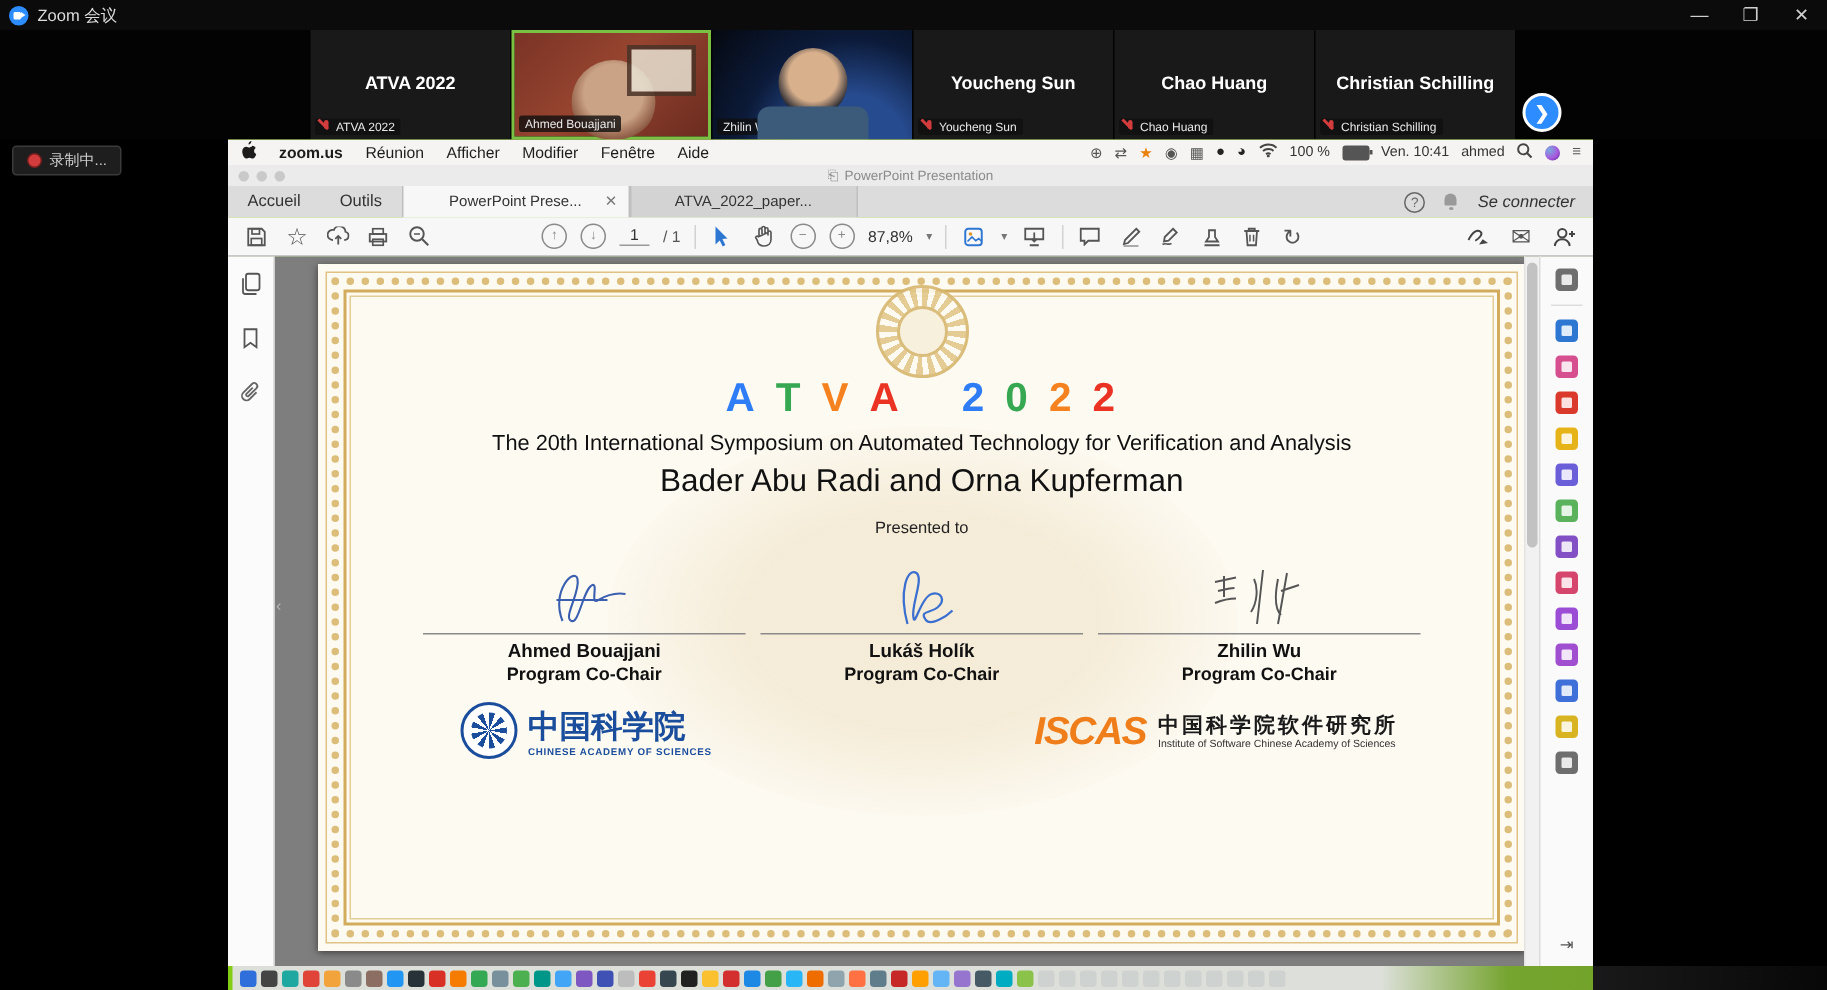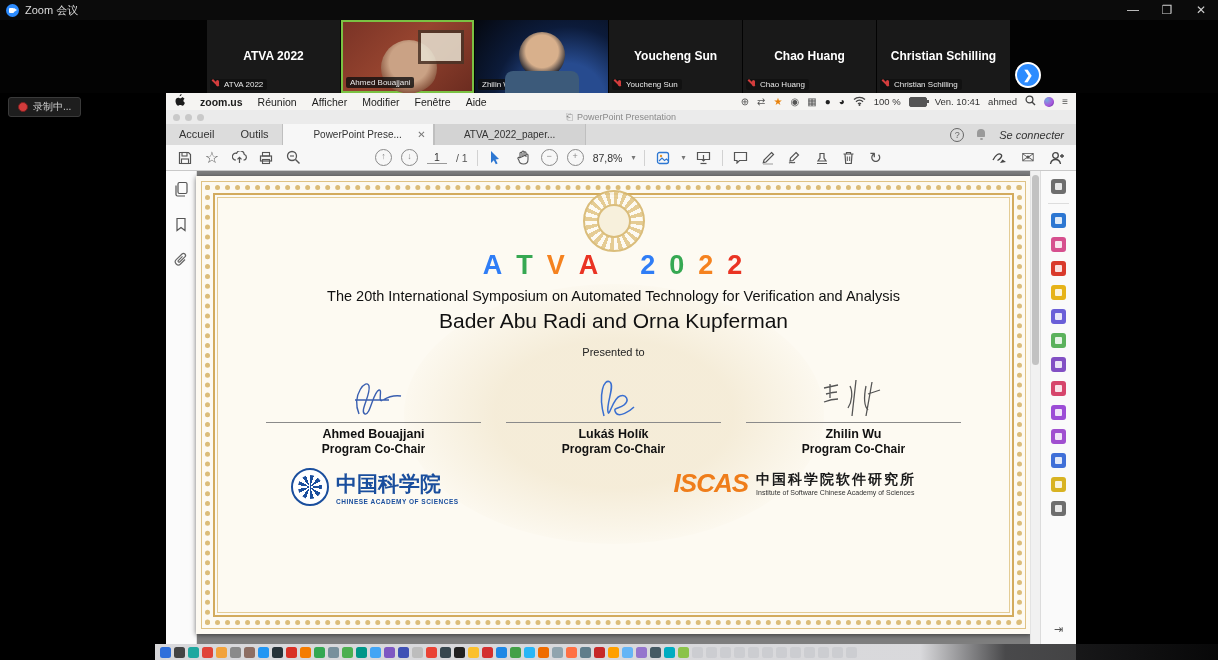--- a/index.html
+++ b/index.html
@@ -31,21 +31,21 @@
   .vid-zhilin::before{content:"";position:absolute;left:44px;top:12px;width:46px;height:46px;border-radius:50%;
     background:radial-gradient(circle at 50% 42%,#d8b08c 0 46%,#2b2b33 72%,transparent 74%);}
   .vid-zhilin::after{content:"";position:absolute;left:30px;bottom:0;width:74px;height:22px;background:#3c5a7a;border-radius:8px 8px 0 0;}
   #next-btn{position:absolute;left:1015px;top:42px;width:22px;height:22px;border-radius:50%;background:#2d8cff;
     border:2px solid #fff;color:#fff;font-size:12px;line-height:22px;text-align:center;font-weight:bold;cursor:pointer;}
   
   #rec-badge{position:absolute;left:8px;top:97px;background:#1e1e1e;border:1px solid #3a3a3a;border-radius:3px;
     color:#cfcfcf;font-size:10px;padding:2px 9px;display:flex;align-items:center;gap:5px;}
   #rec-badge .dot{width:8px;height:8px;border-radius:50%;background:#d23c3c;border:1.5px solid #7c1f1f;}
   
-  #share{position:absolute;left:166px;top:93px;width:910px;height:567px;background:#404040;overflow:hidden;}
+  #share{position:absolute;left:152px;top:93px;width:910px;height:567px;background:#84cc16;overflow:hidden;}
   
   #menubar{position:absolute;top:0;left:0;right:0;height:17px;background:#f5f4f2;display:flex;align-items:center;
     font-size:10.5px;color:#1c1c1c;padding:0 8px;box-sizing:border-box;gap:0;}
   #menubar .mi{margin-right:15px;}
   #menubar .bold{font-weight:bold;}
   #mac-status{margin-left:auto;display:flex;align-items:center;gap:8px;font-size:9.5px;color:#333;}
   #mac-status .gi{color:#555;font-size:10px;}
   .batt{width:16px;height:8px;border:1px solid #555;border-radius:2px;position:relative;background:#555;}
   .batt::after{content:"";position:absolute;right:-3px;top:2px;width:2px;height:3px;background:#555;}
   .siri{width:10px;height:10px;border-radius:50%;background:radial-gradient(circle at 30% 30%,#7ad,#a5d 60%,#327);}
@@ -88,21 +88,21 @@
     display:flex;flex-direction:column;align-items:center;padding-top:8px;gap:9px;}
   #scrollbar{position:absolute;right:35px;top:0;bottom:0;width:10px;background:#f1f1f1;border-left:1px solid #e3e3e3;}
   #scroll-thumb{position:absolute;left:1px;top:4px;width:7px;height:190px;background:#c2c2c2;border-radius:4px;}
   .rail-ic{width:15px;height:15px;border-radius:3px;background:currentColor;position:relative;cursor:pointer;}
   .rail-ic::after{content:"";position:absolute;left:4px;top:4px;right:4px;bottom:4px;background:rgba(255,255,255,.85);border-radius:1px;}
   .rail-sep{width:21px;height:1px;background:#ddd;}
   #open-pane{position:absolute;bottom:8px;left:50%;transform:translateX(-50%);color:#555;font-size:11px;cursor:pointer;}
   .pane-handle{position:absolute;top:48%;color:#b5b5b5;font-size:11px;cursor:pointer;}
   #canvas{position:absolute;left:30px;right:45px;top:0;bottom:0;display:flex;justify-content:center;}
   
-  #page{width:950px;height:458px;margin-top:5px;background:#fdfaf2;box-shadow:0 1px 5px rgba(0,0,0,.55);position:relative;}
+  #page{width:950px;height:458px;margin-top:5px;background:#fdfaf2;box-shadow:0 1px 5px rgba(0,0,0,.55);position:relative;margin-left:30px;}
   .frame1{position:absolute;inset:5px;border:1px solid #dfc284;}
   .frame2{position:absolute;inset:9px;border:5px dotted #dcbd79;}
   .frame3{position:absolute;inset:17px;border:2px solid #d3ab5d;}
   .frame4{position:absolute;inset:21px;border:1px solid #e4cc95;}
   .medallion{position:absolute;top:14px;left:50%;transform:translateX(-50%);width:58px;height:58px;border-radius:50%;
     background:repeating-conic-gradient(#e3c88a 0 9deg,#fdfaf2 9deg 18deg);border:2px solid #d7b76f;opacity:.9;}
   .medallion::after{content:"";position:absolute;inset:12px;border-radius:50%;border:2px solid #d7b76f;background:#f7efda;}
   .watermark{position:absolute;left:50%;top:52%;transform:translate(-50%,-50%);width:420px;height:260px;border-radius:50%;
     background:radial-gradient(ellipse at center,rgba(224,201,150,.28) 0 40%,rgba(224,201,150,.12) 60%,transparent 75%);}
   #cert-content{position:absolute;inset:30px 40px;text-align:center;color:#111;}
@@ -113,21 +113,21 @@
   #cert-presented{margin-top:13px;font-size:11px;color:#222;}
   #cert-names{margin-top:5px;font-size:21px;}
   #cert-paper{margin-top:8px;font-size:17.5px;font-style:italic;position:relative;display:inline-block;}
   .cursor-ic{position:absolute;left:-16px;top:3px;}
   #sig-row{display:flex;justify-content:space-between;margin:14px 30px 0 30px;}
   .sig-block{width:215px;text-align:center;}
   .sig-img{height:48px;display:flex;align-items:flex-end;justify-content:center;}
   .sig-line{border-top:1px solid #8a8a8a;margin-top:2px;}
   .sig-name{font-size:12.5px;font-weight:bold;margin-top:4px;}
   .sig-role{font-size:12px;font-weight:bold;margin-top:1px;}
-  #logo-row{display:flex;align-items:flex-start;margin:12px 10px 0 55px;}
+  #logo-row{display:flex;align-items:center;margin:12px 10px 0 55px;}
   #cas-logo{display:flex;align-items:center;gap:7px;}
   .cas-emblem{width:34px;height:34px;border-radius:50%;border:2.5px solid #1a4e9d;position:relative;background:#fff;}
   .cas-emblem::after{content:"";position:absolute;inset:5px;border-radius:50%;background:repeating-conic-gradient(#1a4e9d 0 20deg,#fff 20deg 40deg);}
   .cas-text{text-align:left;}
   .cas-cn{font-size:21px;color:#1a4e9d;font-weight:bold;font-family:"Liberation Serif",serif;}
   .cas-en{font-size:6.5px;color:#1a4e9d;font-weight:bold;letter-spacing:.5px;}
   #iscas-logo{margin-left:215px;display:flex;align-items:center;gap:8px;}
   .iscas-word{font-size:26px;font-weight:bold;font-style:italic;color:#ef7d1a;letter-spacing:-1px;}
   .iscas-text{text-align:left;}
   .iscas-cn{font-size:14px;font-weight:bold;color:#1a1a1a;letter-spacing:2px;}

